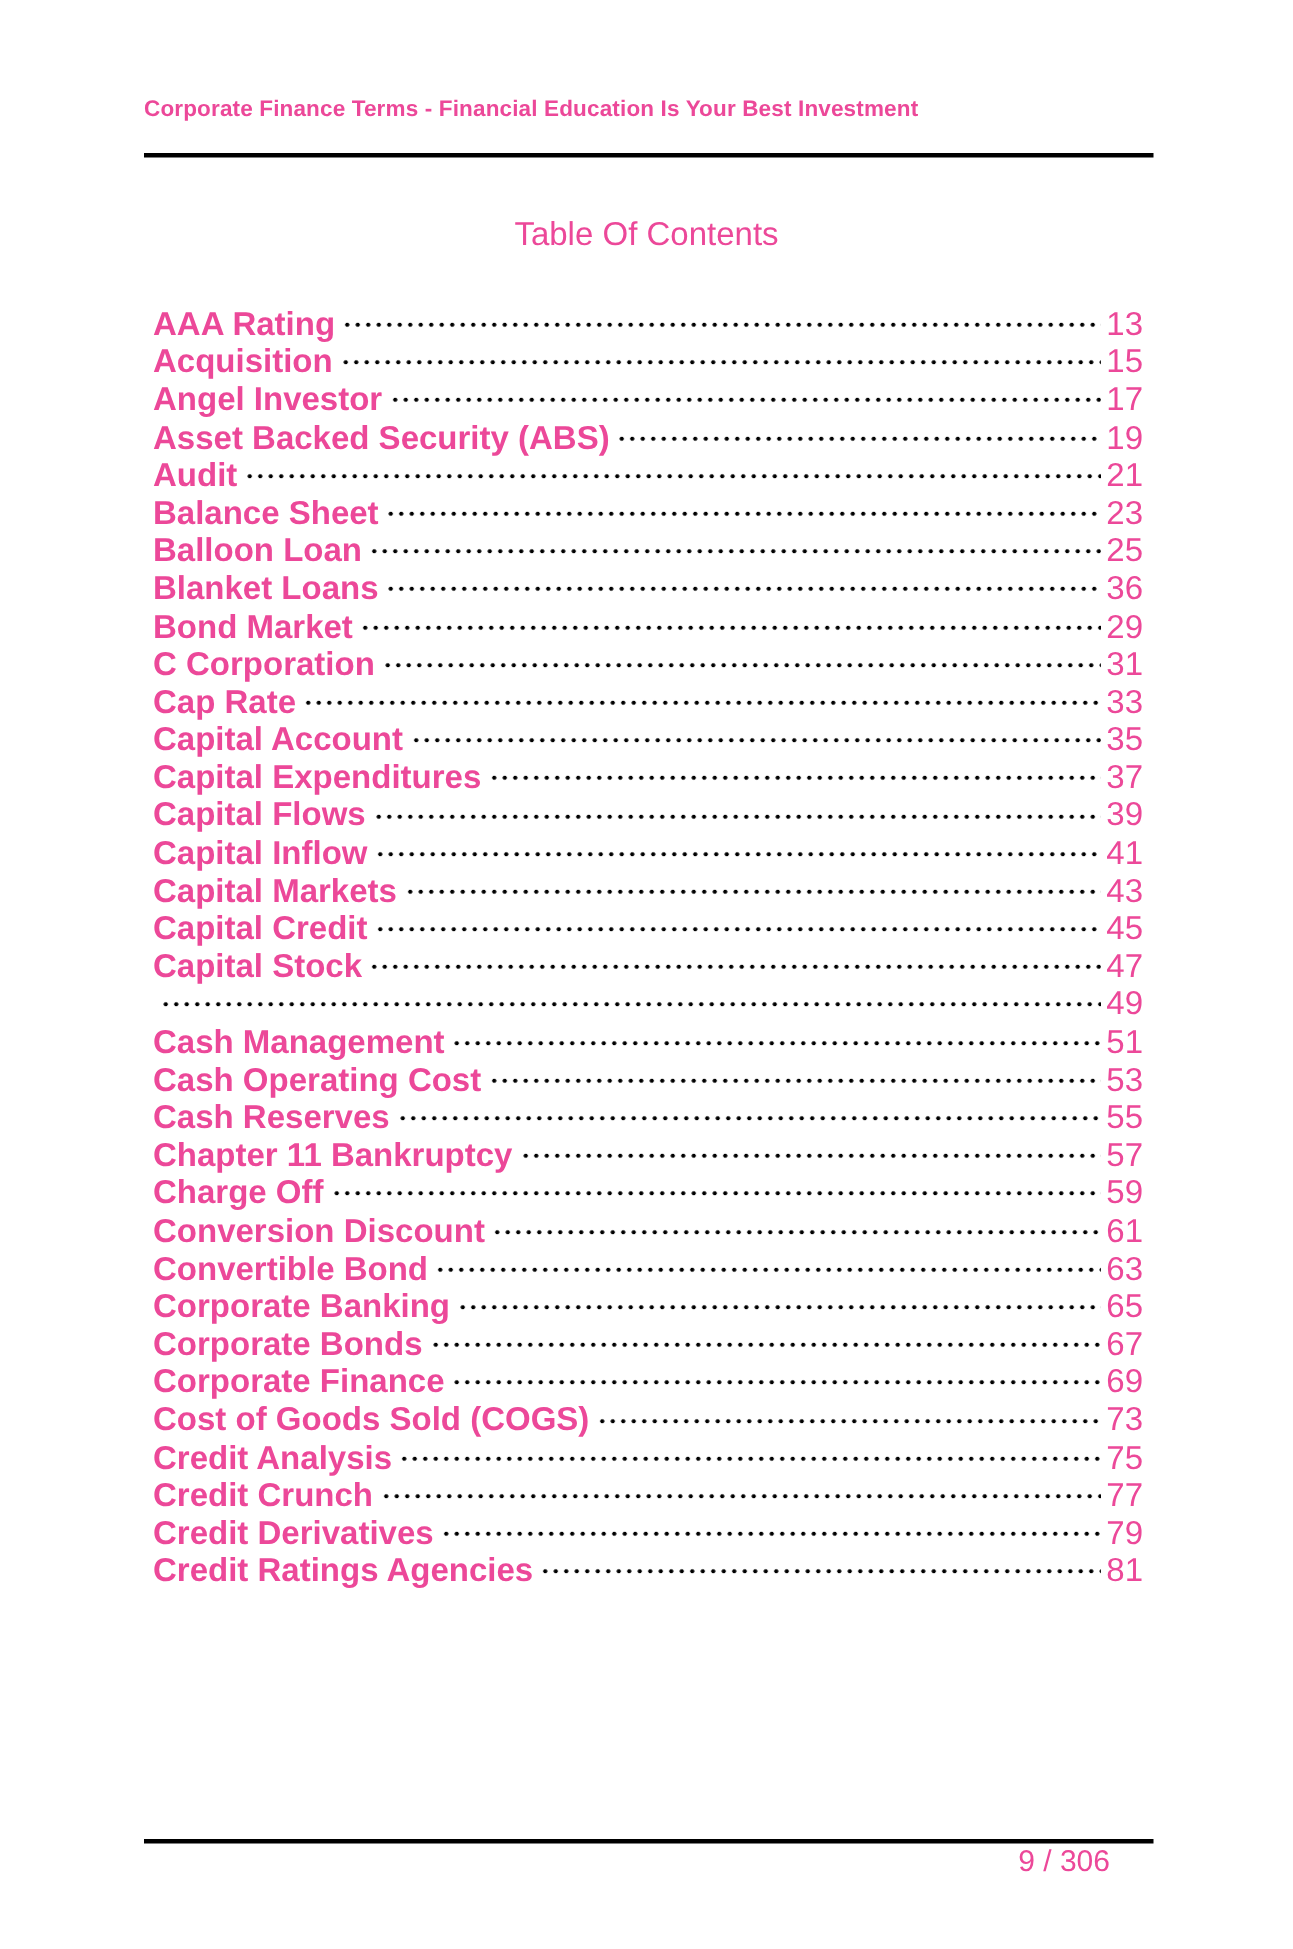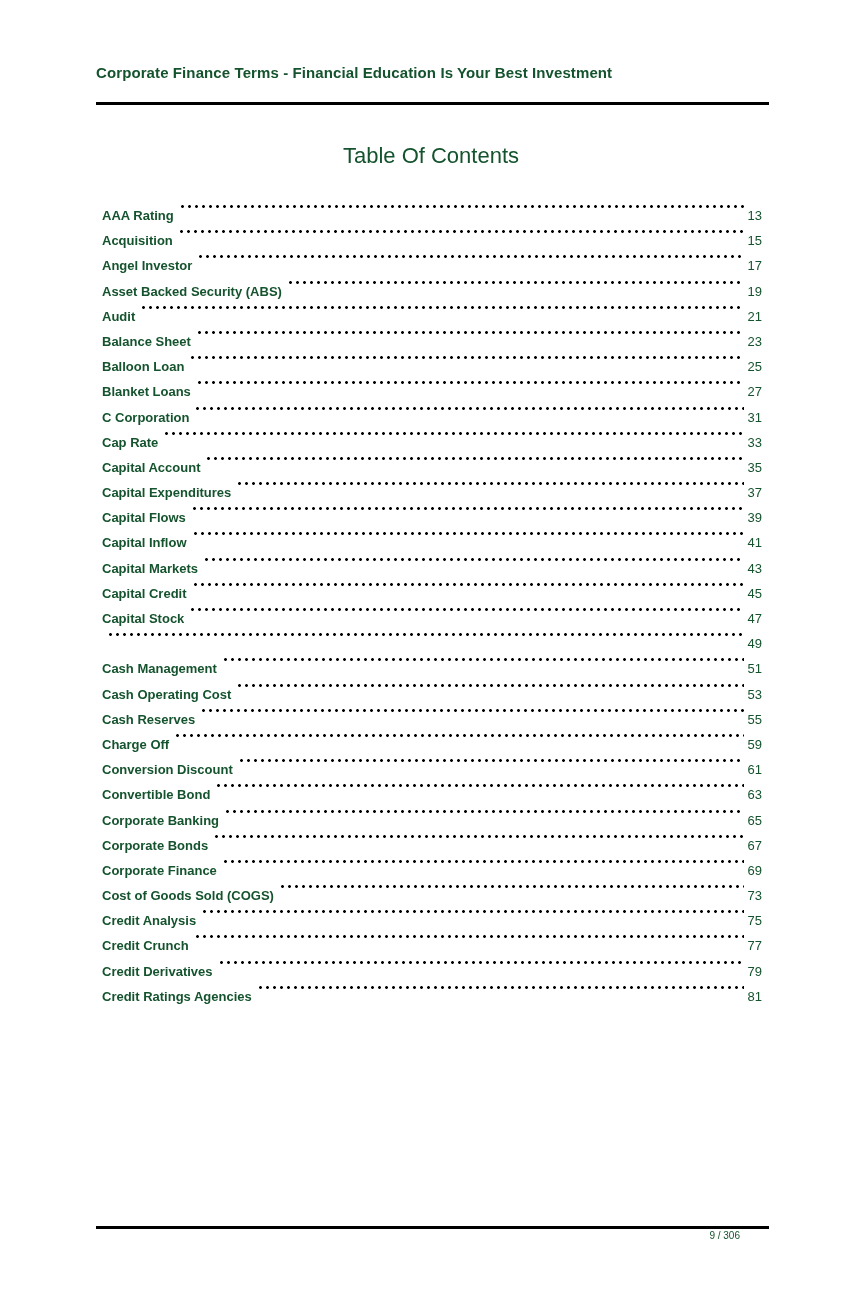--- a/index.html
+++ b/index.html
@@ -5,21 +5,21 @@
   html, body {
     margin: 0;
     padding: 0;
     background: #ffffff;
   }
   .page {
     position: relative;
     width: 862px;
     height: 1299px;
     background: #ffffff;
-    color: #14532d;
+    color: #ec4899;
     font-family: "Liberation Sans", sans-serif;
     overflow: hidden;
   }
   .doc-header-title {
     position: absolute;
     left: 96px;
     top: 64px;
     font-size: 15px;
     font-weight: 700;
     letter-spacing: 0.1px;
@@ -45,24 +45,24 @@
     margin: 0;
   }
   .toc-list {
     position: absolute;
     left: 102px;
     top: 203px;
     width: 660px;
   }
   .toc-row {
     display: flex;
-    align-items: flex-start;
+    align-items: center;
     height: 25.2px;
     line-height: 25.2px;
-    font-size: 13px;
+    font-size: 22px;
   }
   .toc-term {
     font-weight: 700;
     white-space: nowrap;
   }
   .toc-dots {
     flex: 1 1 auto;
     height: 5px;
     position: relative;
     top: 1px;
@@ -73,21 +73,21 @@
     background-position: left center;
   }
   .toc-page {
     font-weight: 400;
     white-space: nowrap;
   }
   .footer-page {
     position: absolute;
     top: 1230px;
     right: 122px;
-    font-size: 10px;
+    font-size: 20px;
     font-weight: 400;
     white-space: nowrap;
   }
 </style>
 </head>
 <body>
 
 <div class="page">
 
   <div class="doc-header-title">Corporate Finance Terms - Financial Education Is Your Best Investment</div>
@@ -135,23 +135,28 @@
 
   <div class="toc-row">
     <span class="toc-term">Balloon Loan</span>
     <span class="toc-dots"></span>
     <span class="toc-page">25</span>
   </div>
 
   <div class="toc-row">
     <span class="toc-term">Blanket Loans</span>
     <span class="toc-dots"></span>
-    <span class="toc-page">27</span>
-  </div>
-
+    <span class="toc-page">36</span>
+  </div>
+
+  <div class="toc-row">
+    <span class="toc-term">Bond Market</span>
+    <span class="toc-dots"></span>
+    <span class="toc-page">29</span>
+  </div>
 
   <div class="toc-row">
     <span class="toc-term">C Corporation</span>
     <span class="toc-dots"></span>
     <span class="toc-page">31</span>
   </div>
 
   <div class="toc-row">
     <span class="toc-term">Cap Rate</span>
     <span class="toc-dots"></span>
@@ -216,20 +221,25 @@
     <span class="toc-dots"></span>
     <span class="toc-page">53</span>
   </div>
 
   <div class="toc-row">
     <span class="toc-term">Cash Reserves</span>
     <span class="toc-dots"></span>
     <span class="toc-page">55</span>
   </div>
 
+  <div class="toc-row">
+    <span class="toc-term">Chapter 11 Bankruptcy</span>
+    <span class="toc-dots"></span>
+    <span class="toc-page">57</span>
+  </div>
 
   <div class="toc-row">
     <span class="toc-term">Charge Off</span>
     <span class="toc-dots"></span>
     <span class="toc-page">59</span>
   </div>
 
   <div class="toc-row">
     <span class="toc-term">Conversion Discount</span>
     <span class="toc-dots"></span>

